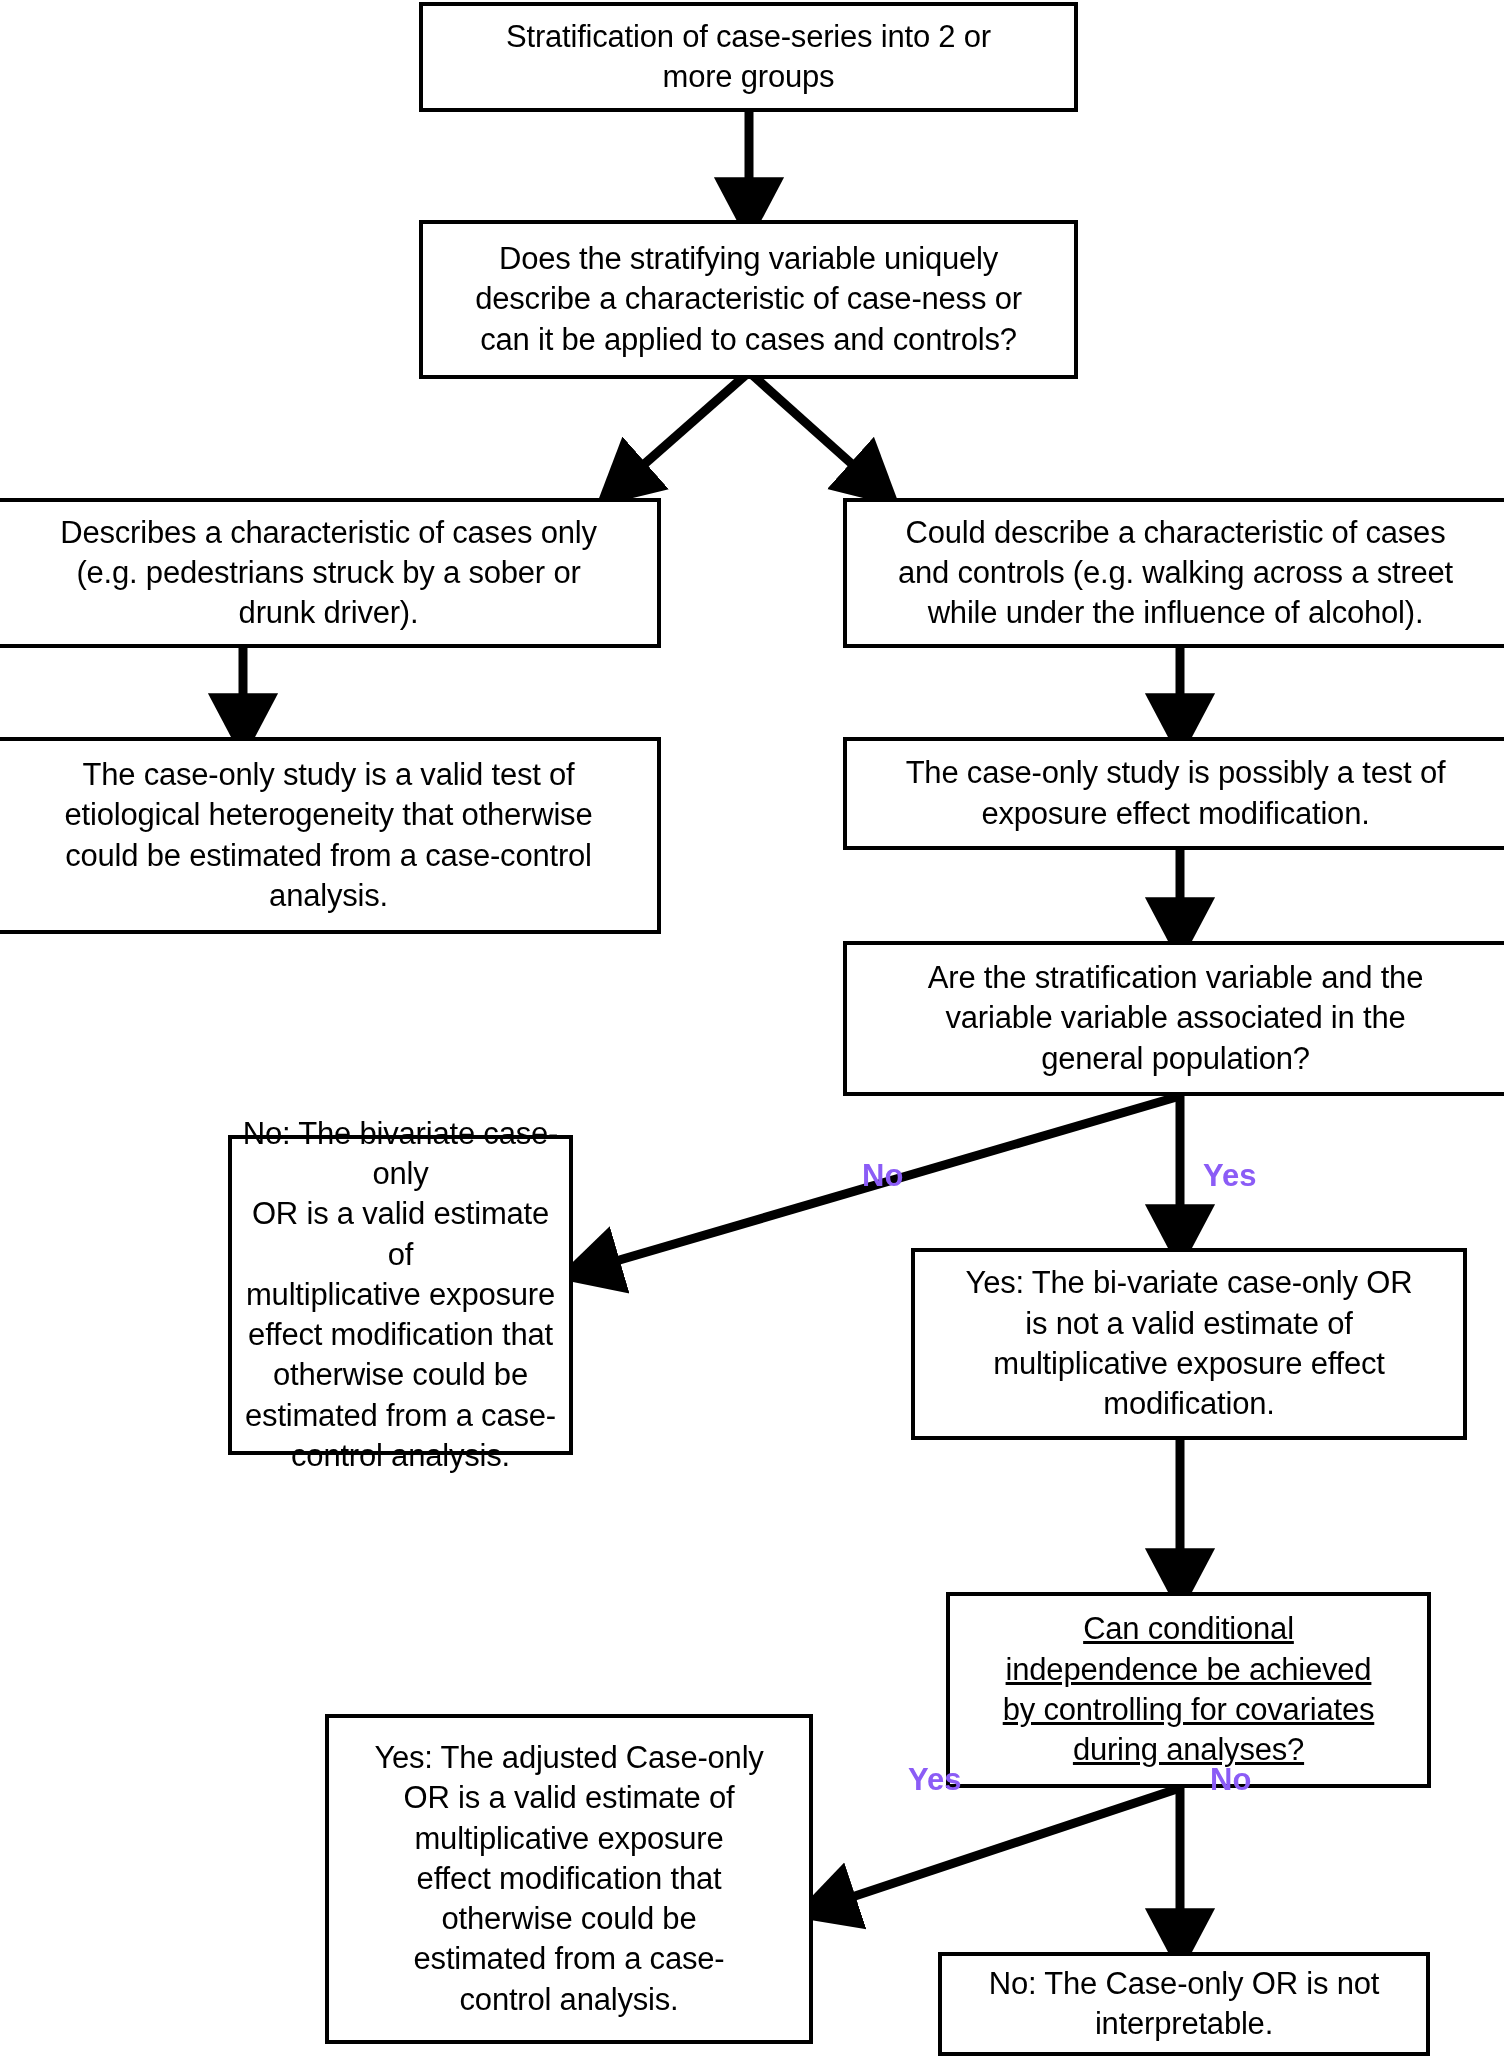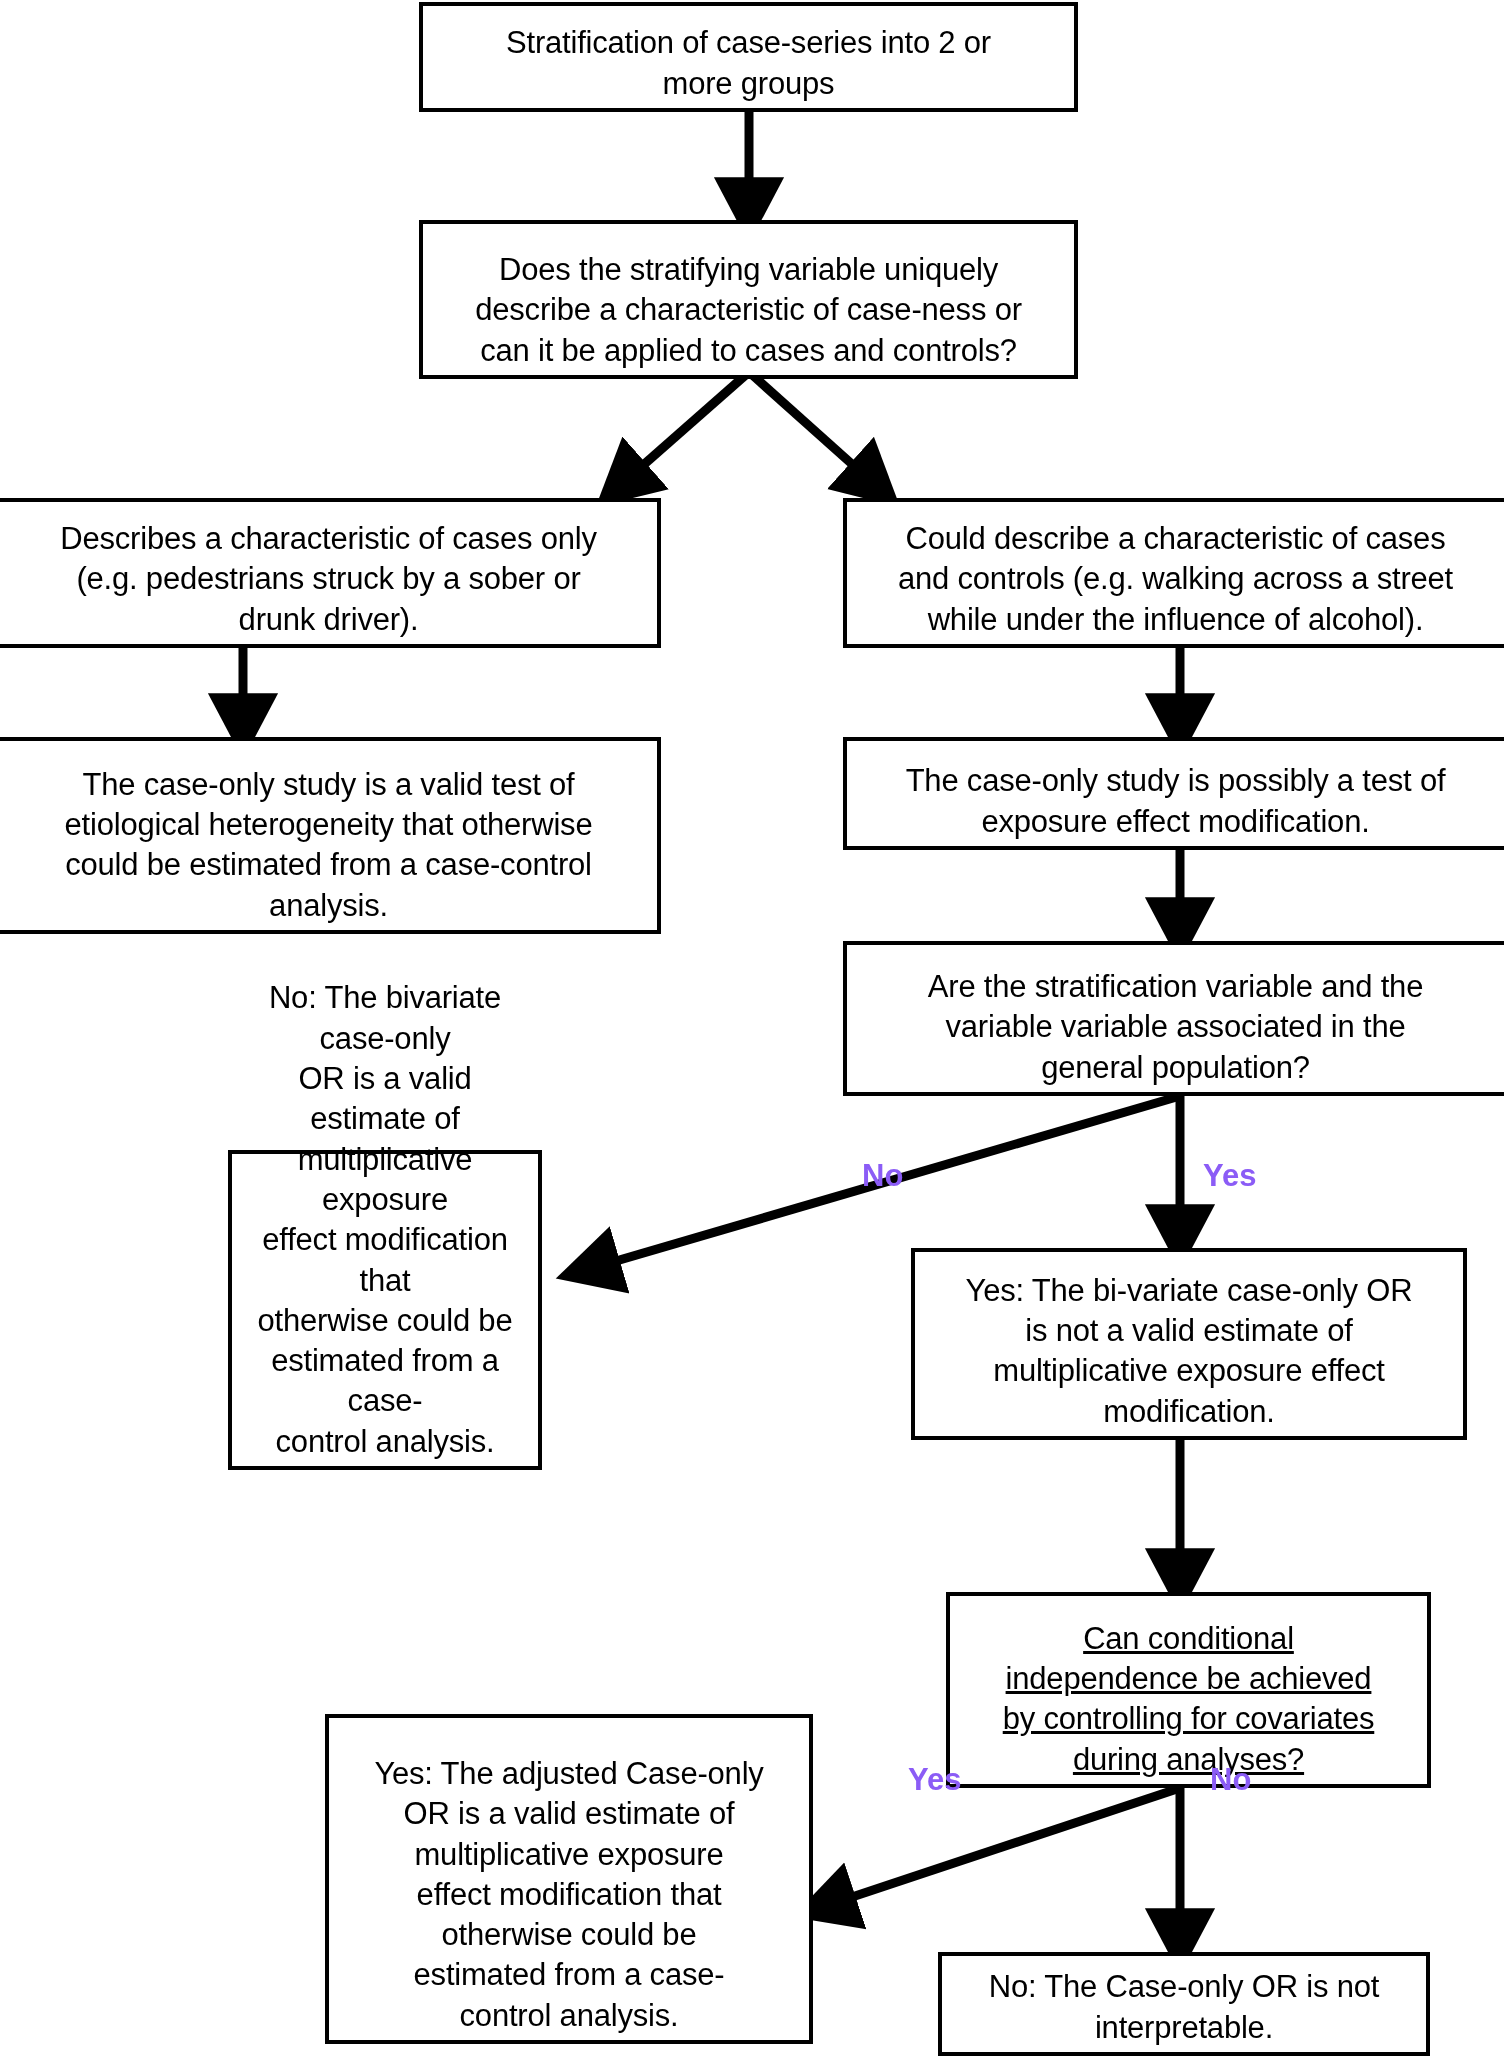--- a/index.html
+++ b/index.html
@@ -20,21 +20,21 @@
     top: 0;
     width: 1504px;
     height: 2068px;
   }
   .node-box {
     position: absolute;
     box-sizing: border-box;
     border: 4px solid #000000;
     background: #ffffff;
     display: flex;
-    align-items: flex-end;
+    align-items: center;
     justify-content: center;
     text-align: center;
     color: #000000;
     font-family: "Liberation Sans", sans-serif;
     font-size: 31px;
     line-height: 1.30;
     padding: 4px 10px;
     letter-spacing: -0.2px;
   }
   .node-text {
@@ -151,21 +151,21 @@
     <span class="node-text">The case-only study is possibly a test of
 exposure effect modification.</span>
   </div>
 
   <div class="node-box" style="left:843px; top:941px; width:665px; height:155px;">
     <span class="node-text">Are the stratification variable and the
 variable variable associated in the
 general population?</span>
   </div>
 
-  <div class="node-box" style="left:228px; top:1135px; width:314px; height:320px;margin-top:15px;">
+  <div class="node-box" style="left:228px; top:1135px; width:345px; height:320px;">
     <span class="node-text">No: The bivariate case-only
 OR is a valid estimate of
 multiplicative exposure
 effect modification that
 otherwise could be
 estimated from a case-
 control analysis.</span>
   </div>
 
   <div class="node-box" style="left:911px; top:1248px; width:556px; height:192px;">

